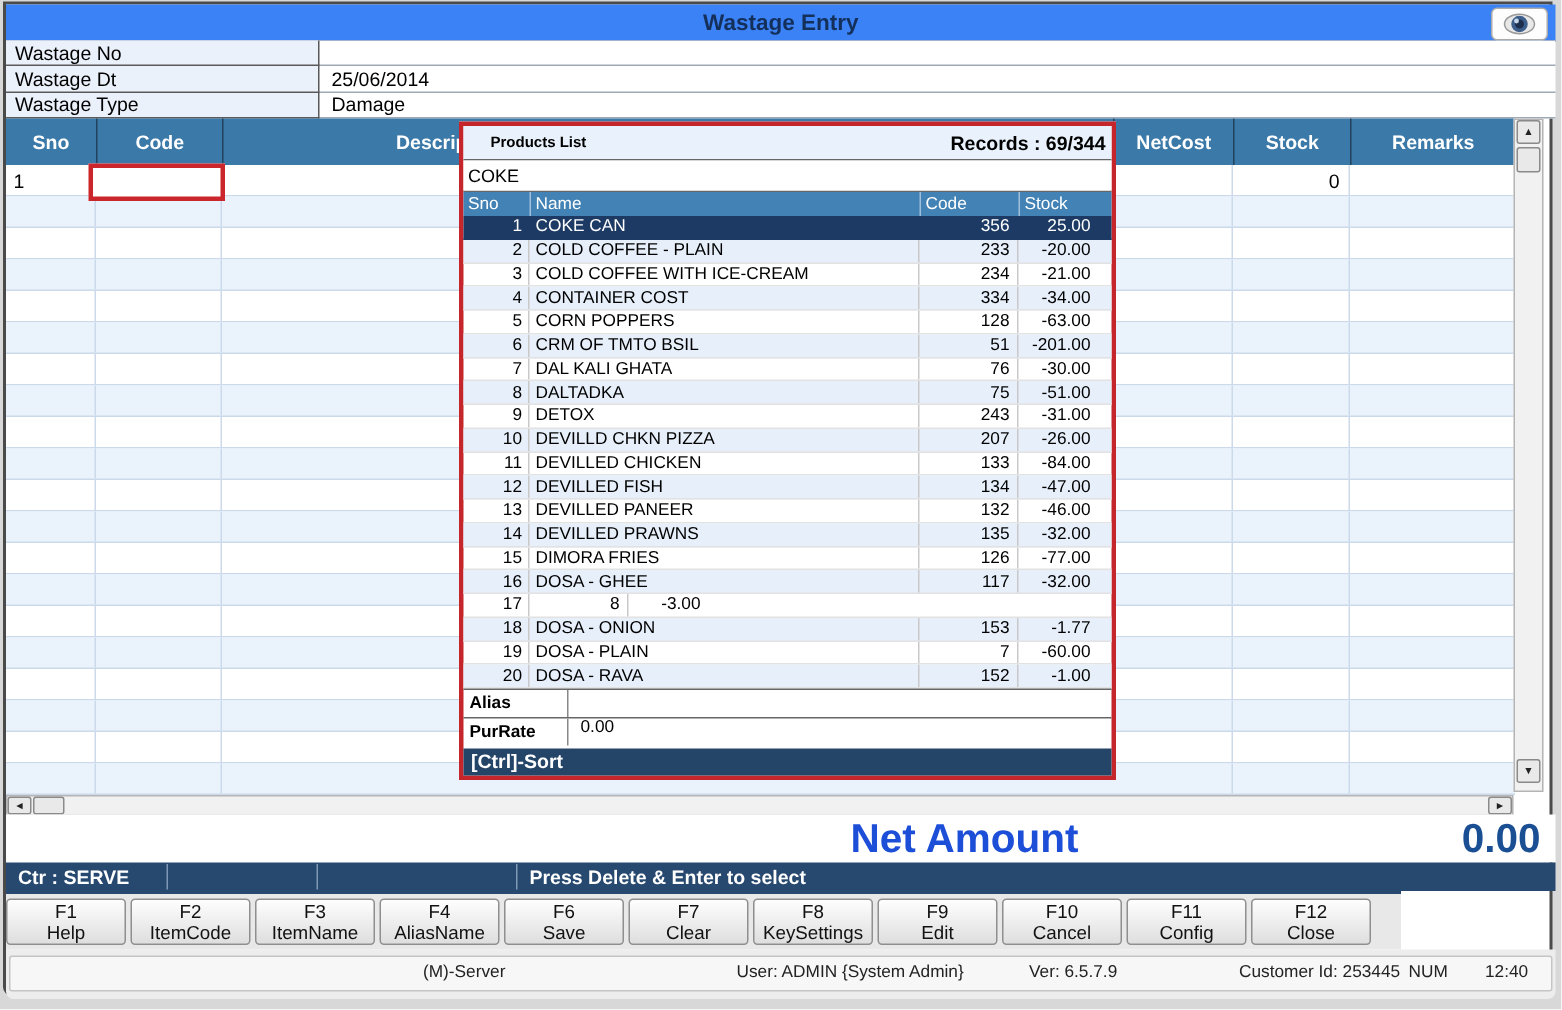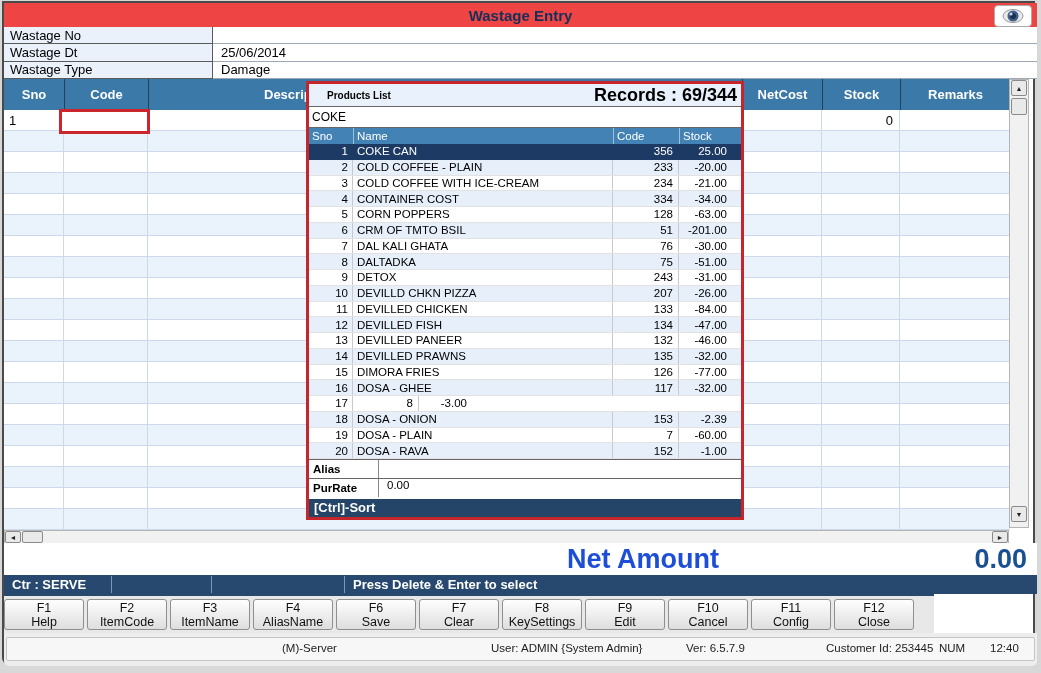--- a/index.html
+++ b/index.html
@@ -2,21 +2,21 @@
 <html><head>
 <meta charset="utf-8">
 <style>
   html,body{margin:0;padding:0;}
   .screen{position:relative;width:1041px;height:673px;background:#D8D8D8;
     font-family:"Liberation Sans",sans-serif;overflow:hidden;color:#000;}
   .window{position:absolute;left:2px;top:1px;width:1033px;height:663px;
     border:2px solid #4A4A4A;background:#FFF;border-radius:0 0 6px 6px;box-sizing:border-box;}
 
   
-  .titlebar{position:absolute;left:4px;top:3px;width:1033px;height:24px;background:#ef4444;
+  .titlebar{position:absolute;left:4px;top:3px;width:1033px;height:24px;background:#3b82f6;
     border-bottom:1px solid #4A4A4A;display:flex;align-items:center;justify-content:center;}
   .titlebar .title{font-size:15px;font-weight:bold;color:#14305A;}
   .title-icon-btn{position:absolute;right:5px;top:2px;width:36px;height:20px;background:#FDFDFD;
     border:1px solid #AAA;border-radius:4px;display:flex;align-items:center;justify-content:center;}
 
   
   .formarea{position:absolute;left:4px;top:27px;width:1033px;height:52px;display:flex;flex-direction:column;background:#FFF;}
   .form-row{flex:1;display:flex;border-bottom:1px solid #9FA8B5;}
   .form-label{width:209px;background:#EBF1FB;border-right:1px solid #5A5A5A;border-bottom:1px solid #5A5A5A;
     margin-bottom:-1px;font-size:13px;padding-left:6px;display:flex;align-items:center;box-sizing:border-box;}
@@ -82,21 +82,21 @@
   .bb-band{position:absolute;left:2px;top:4px;right:2px;height:22px;background:#F7F7F7;border:1px solid #C5C5C5;border-radius:2px;}
   .bottombar span{position:absolute;top:4px;line-height:22px;font-size:11.5px;color:#222;white-space:nowrap;}
   .bb-server{left:278px;} .bb-user{left:487px;} .bb-ver{left:682px;}
   .bb-cust{left:822px;} .bb-num{left:935px;} .bb-time{left:986px;}
 
   
   .popup{position:absolute;left:306px;top:81px;width:432px;height:433px;border:3px solid #C4262C;
     background:#FFF;z-index:10;display:flex;flex-direction:column;}
   .p-title{height:22px;background:#E9F2FC;border-bottom:1px solid #666;display:flex;align-items:center;flex:none;}
   .p-title .pt{font-size:10px;font-weight:bold;padding-left:18px;}
-  .p-title .pr{margin-left:auto;font-size:18px;font-weight:bold;padding-right:4px;}
+  .p-title .pr{margin-left:auto;font-size:13px;font-weight:bold;padding-right:4px;}
   .p-search{height:20px;border-bottom:1px solid #666;flex:none;}
   .p-search input{width:100%;height:100%;border:0;outline:none;font-size:12px;padding:0 0 0 3px;
     font-family:"Liberation Sans",sans-serif;box-sizing:border-box;background:#FFF;}
   .p-thead{height:16px;background:#4282B4;color:#FFF;font-size:11.5px;display:flex;align-items:center;flex:none;}
   .ph{box-sizing:border-box;padding-left:3px;height:100%;display:flex;align-items:center;}
   .ph.b{border-left:1px solid #9FC0DC;}
   .ph-sno{width:44px;} .ph-name{flex:1;} .ph-code{width:66px;} .ph-stock{width:62px;}
   .p-body{height:315px;display:flex;flex-direction:column;flex:none;}
   .prow{flex:1;display:flex;align-items:center;font-size:11.5px;border-bottom:1px solid #E2E2E2;box-sizing:border-box;}
   .prow.alt{background:#E6EFFA;}
@@ -517,21 +517,21 @@
         </div>
         <div class="prow">
           <div class="pc sno">17</div>
           <div class="pc code">8</div>
           <div class="pc stock">-3.00</div>
         </div>
         <div class="prow alt">
           <div class="pc sno">18</div>
           <div class="pc name">DOSA - ONION</div>
           <div class="pc code">153</div>
-          <div class="pc stock">-2.39</div>
+          <div class="pc stock">-1.77</div>
         </div>
         <div class="prow">
           <div class="pc sno">19</div>
           <div class="pc name">DOSA - PLAIN</div>
           <div class="pc code">7</div>
           <div class="pc stock">-60.00</div>
         </div>
         <div class="prow alt">
           <div class="pc sno">20</div>
           <div class="pc name">DOSA - RAVA</div>

